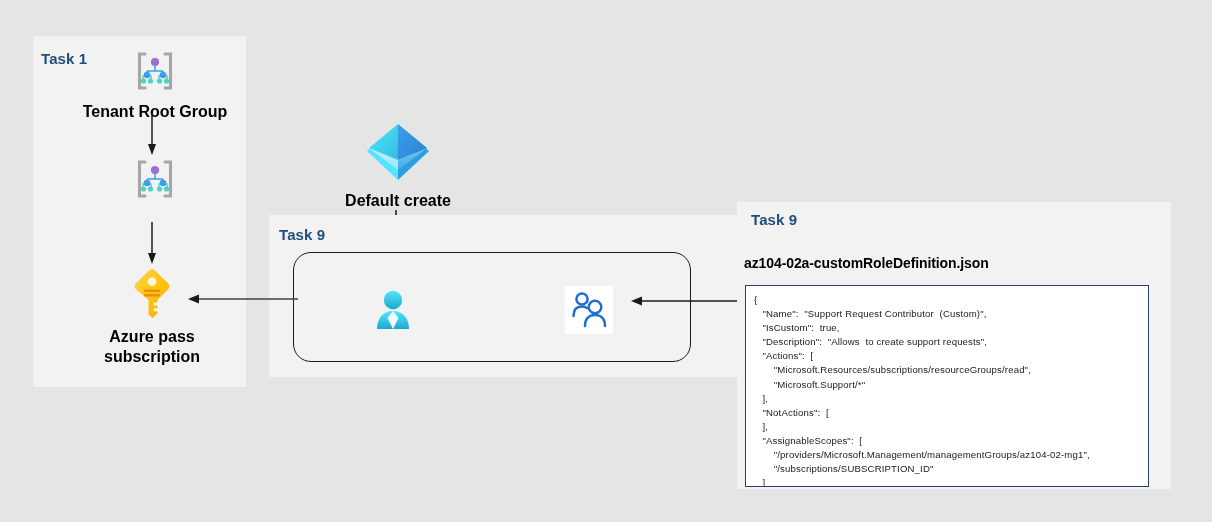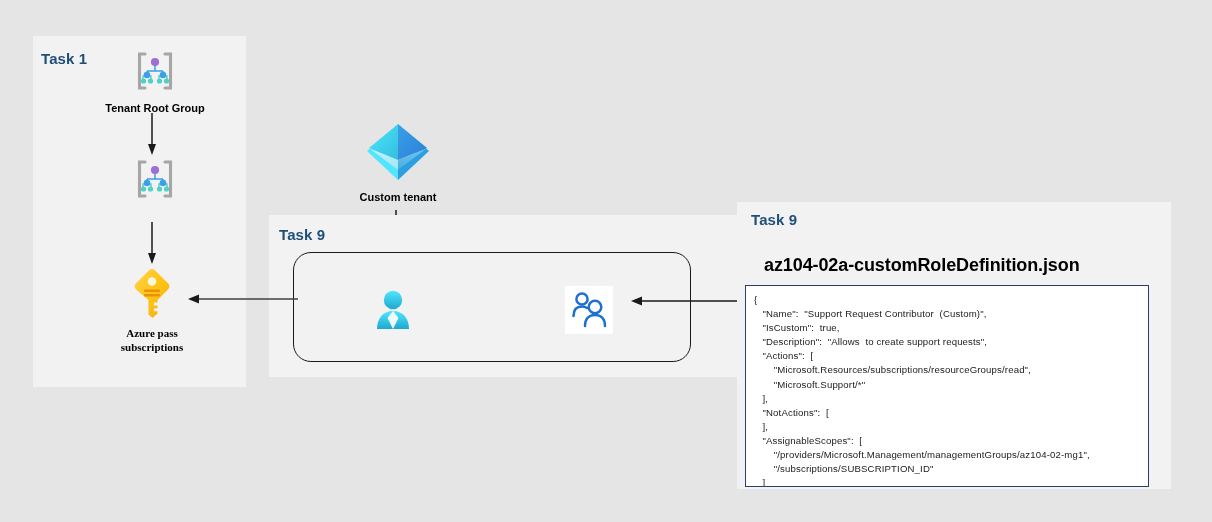--- a/index.html
+++ b/index.html
@@ -40,27 +40,27 @@
   #task1-label { left: 41px;  top: 50px; }
   #task3-label { left: 279px; top: 226px; }
   #task2-label { left: 751px; top: 211px; }
 
   
   .node {
     position: absolute;
     text-align: center;
   }
   .node .caption {
-    font-size: 11px;
+    font-size: 16px;
     font-weight: bold;
     color: #000000;
     line-height: 1.25;
     white-space: nowrap;
   }
-  .node .caption.wrap { white-space: normal; font-family: Liberation Serif, serif; }
+  .node .caption.wrap { white-space: normal; }
 
   .icon-slot {
     display: block;
     margin: 0 auto 3px auto;
   }
 
   
   .arrow-svg {
     position: absolute;
     overflow: visible;
@@ -87,23 +87,23 @@
     width: 404px;
     height: 202px;
     background: #ffffff;
     border: 1.4px solid #2c3e6b;
     box-sizing: border-box;
     padding: 7px 0 0 8px;
     overflow: hidden;
   }
   #json-title {
     position: absolute;
-    left: 764px;
+    left: 744px;
     top: 255px;
-    font-size: 18px;
+    font-size: 14px;
     font-weight: bold;
     color: #000000;
     white-space: nowrap;
     letter-spacing: -.1px;
   }
   .json-line {
     font-family: "Liberation Sans", sans-serif;
     font-size: 9.6px;
     line-height: 14.1px;
     color: #1a1a1a;
@@ -180,21 +180,21 @@
         <path d="M25 3 C26 3 27 3.4 27.8 4.2 L41.2 17.6 C42.8 19.2 42.8 21.6 41.2 23.2 L30.5 33.9
                  L30.5 36.5 L26.8 36.5 L26.8 39.4 L30.5 39.4 L30.5 42.2 L26.8 42.2 L26.8 45.2 L30.5 45.2
                  L30.5 47.6 L25.5 52 L21.5 48.4 L21.5 33.9 L8.8 23.2 C7.2 21.6 7.2 19.2 8.8 17.6
                  L22.2 4.2 C23 3.4 24 3 25 3 Z" fill="url(#keyGrad)"></path>
         <circle cx="25" cy="15.5" r="4.3" fill="#fff7dd"></circle>
         <rect x="17" y="23.5" width="16" height="2.5" rx="1.1" fill="#e8920b"></rect>
         <rect x="17" y="28" width="16" height="2.5" rx="1.1" fill="#e8920b"></rect>
       </svg>
     </span>
     <div class="caption wrap">Azure pass</div>
-    <div class="caption wrap">subscriptions</div>
+    <div class="caption wrap">subscription</div>
   </div>
 
   <div class="node" id="node-default-tenant" style="left:333px; top:120px; width:130px;">
     <span class="icon-slot">
       <svg width="78" height="64" viewBox="0 0 78 64">
         <defs>
           <linearGradient id="tnLeft" x1="0" y1="0" x2="1" y2="1">
             <stop offset="0%" stop-color="#50e6ff"></stop>
             <stop offset="100%" stop-color="#32bedd"></stop>
           </linearGradient>
@@ -215,21 +215,21 @@
         <path d="M39 60 L8 31 L14 26 L39 48 Z" fill="#50e6ff"></path>
         <path d="M39 60 L70 31 L64 26 L39 48 Z" fill="#2c9fe0"></path>
 
         <path d="M39 50 L10 28 L39 40 Z" fill="url(#tnBotL)"></path>
         <path d="M39 50 L68 28 L39 40 Z" fill="url(#tnBotR)"></path>
 
         <path d="M39 4 L10 28 L39 40 Z" fill="url(#tnLeft)"></path>
         <path d="M39 4 L68 28 L39 40 Z" fill="url(#tnRight)"></path>
       </svg>
     </span>
-    <div class="caption">Custom tenant</div>
+    <div class="caption">Default create</div>
   </div>
 
   <svg class="arrow-svg" style="left:392px; top:210px;" width="14" height="86">
     <line x1="4" y1="0" x2="4" y2="75" stroke="#1a1a1a" stroke-width="1.5"></line>
     <polygon points="4,84 0,72 8,72" fill="#1a1a1a"></polygon>
   </svg>
 
   <div class="panel" id="task3-panel"></div>
   <div class="task-label" id="task3-label">Task 9</div>
   <div id="task3-group"></div>

